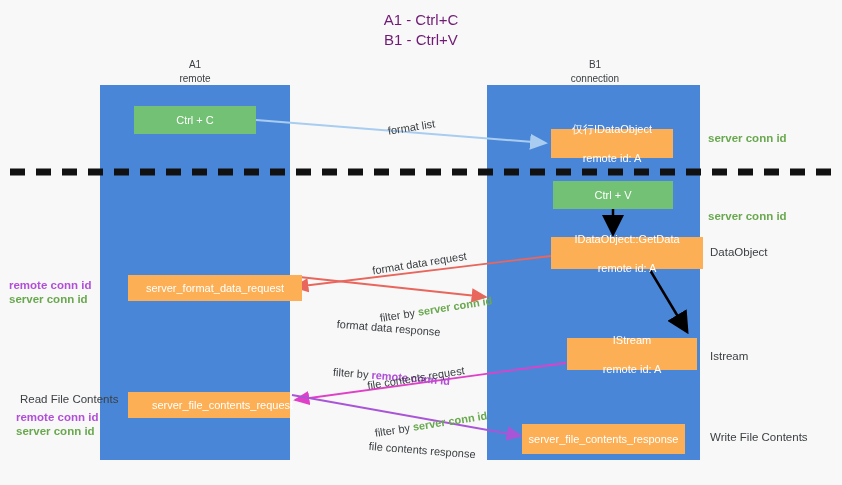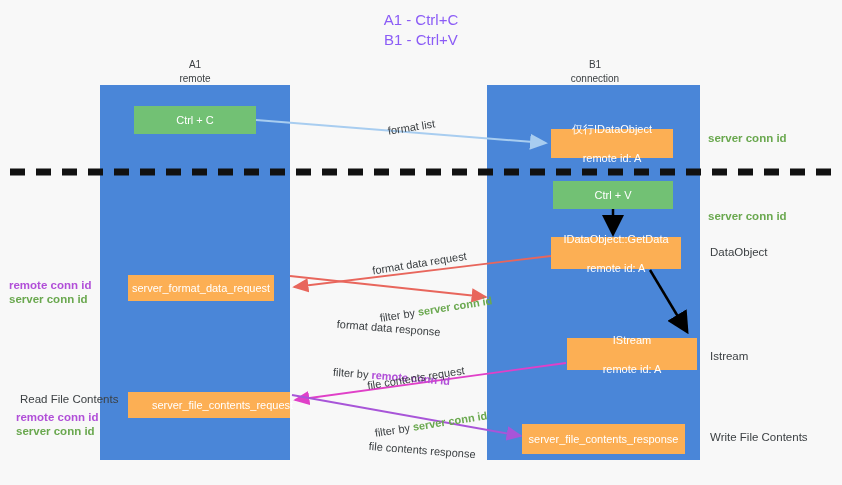--- a/index.html
+++ b/index.html
@@ -29,21 +29,21 @@
     height: 485px;
     pointer-events: none;
   }
   .title {
     position: absolute;
     left: 0; top: 10px;
     width: 842px;
     text-align: center;
     font-size: 15px;
     line-height: 20px;
-    color: #8b5cf6;
+    color: #701a75;
     white-space: pre;
   }
   .col-header {
     position: absolute;
     text-align: center;
     font-size: 10px;
     line-height: 14px;
     color: #3c4043;
     white-space: pre;
   }
@@ -137,38 +137,38 @@
 
     <line x1="566" y1="363" x2="295" y2="400" stroke="#e040c8" stroke-width="1.8" marker-end="url(#ah-magenta)"></line>
 
     <line x1="292" y1="395" x2="521" y2="436" stroke="#a855d8" stroke-width="1.8" marker-end="url(#ah-purple)"></line>
   </svg>
 
   <div class="box box-green" style="left:134px; top:106px; width:122px; height:28px;">
     <span>Ctrl + C</span>
   </div>
 
-  <div class="box box-orange" style="left:128px; top:275px; width:146px; height:26px;">
+  <div class="box box-orange" style="left:128px; top:275px; width:174px; height:26px;">
     <span>server_format_data_request</span>
   </div>
 
   <div class="box box-orange" style="left:128px; top:392px; width:162px; height:26px;padding-left:27px;">
     <span>server_file_contents_request</span>
   </div>
 
   <div class="box box-orange" style="left:551px; top:129px; width:122px; height:29px;">
     <span>仅行IDataObject</span>
     <span>remote id: A</span>
   </div>
 
   <div class="box box-green" style="left:553px; top:181px; width:120px; height:28px;">
     <span>Ctrl + V</span>
   </div>
 
-  <div class="box box-orange" style="left:551px; top:237px; width:130px; height:32px;">
+  <div class="box box-orange" style="left:551px; top:237px; width:152px; height:32px;">
     <span>IDataObject::GetData</span>
     <span>remote id: A</span>
   </div>
 
 
   <div class="box box-orange" style="left:567px; top:338px; width:130px; height:32px;">
     <span>IStream</span>
     <span>remote id: A</span>
   </div>
 

